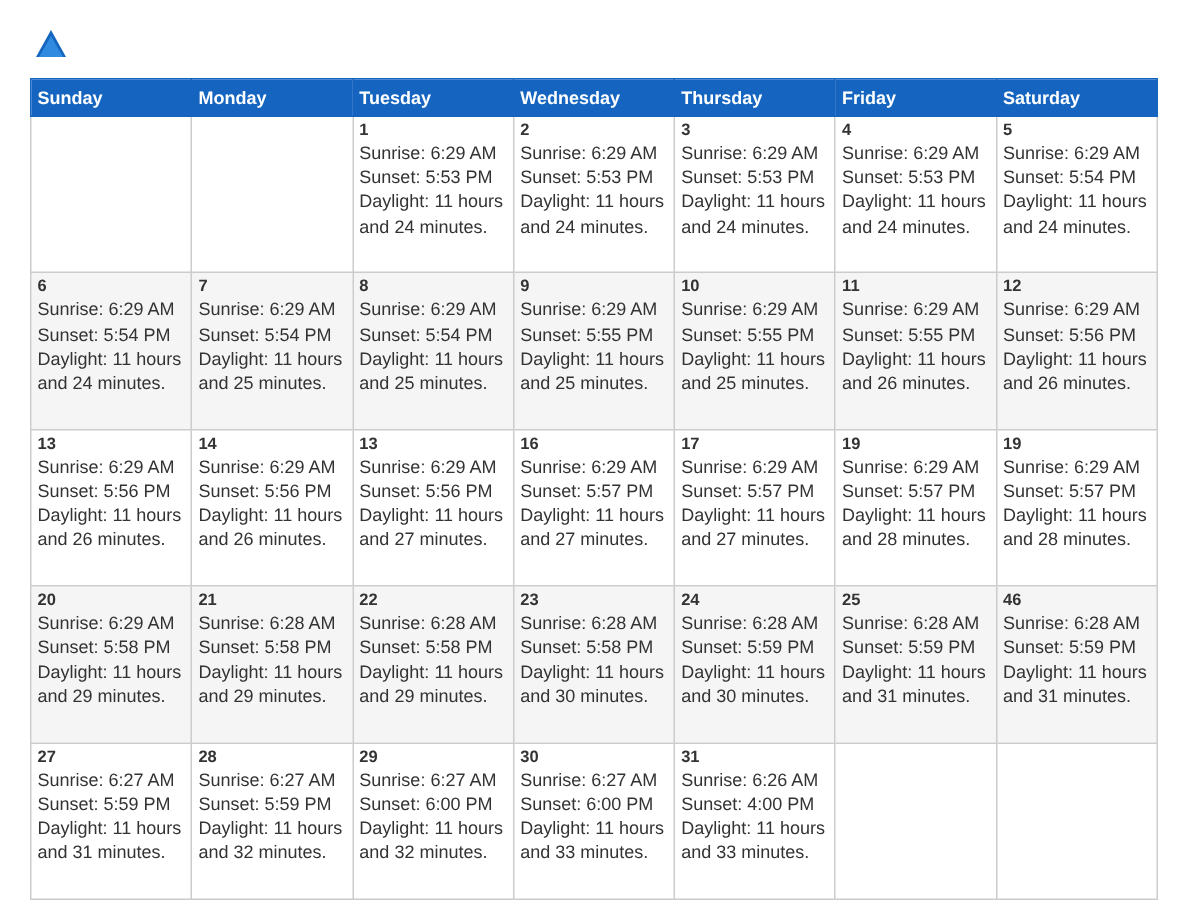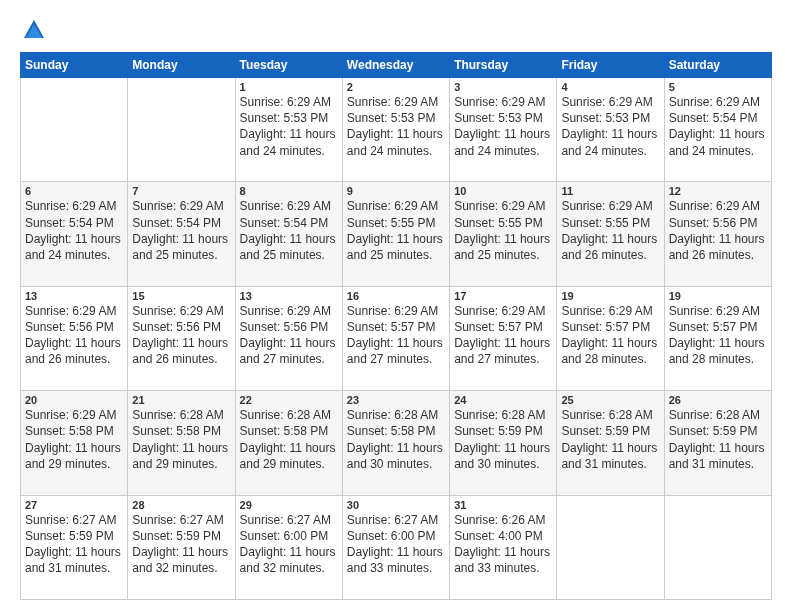--- a/index.html
+++ b/index.html
@@ -216,21 +216,21 @@
           </td>
         </tr>
         <tr>
           <td>
             <span class="day-num">13</span>
             <div class="cell-text" style="white-space: pre-line;">Sunrise: 6:29 AM
 Sunset: 5:56 PM
 Daylight: 11 hours and 26 minutes.</div>
           </td>
           <td>
-            <span class="day-num">15</span>
+            <span class="day-num">14</span>
             <div class="cell-text" style="white-space: pre-line;">Sunrise: 6:29 AM
 Sunset: 5:56 PM
 Daylight: 11 hours and 26 minutes.</div>
           </td>
           <td>
             <span class="day-num">13</span>
             <div class="cell-text" style="white-space: pre-line;">Sunrise: 6:29 AM
 Sunset: 5:56 PM
 Daylight: 11 hours and 27 minutes.</div>
           </td>
@@ -290,21 +290,21 @@
 Sunset: 5:59 PM
 Daylight: 11 hours and 30 minutes.</div>
           </td>
           <td>
             <span class="day-num">25</span>
             <div class="cell-text" style="white-space: pre-line;">Sunrise: 6:28 AM
 Sunset: 5:59 PM
 Daylight: 11 hours and 31 minutes.</div>
           </td>
           <td>
-            <span class="day-num">26</span>
+            <span class="day-num">46</span>
             <div class="cell-text" style="white-space: pre-line;">Sunrise: 6:28 AM
 Sunset: 5:59 PM
 Daylight: 11 hours and 31 minutes.</div>
           </td>
         </tr>
         <tr>
           <td>
             <span class="day-num">27</span>
             <div class="cell-text" style="white-space: pre-line;">Sunrise: 6:27 AM
 Sunset: 5:59 PM

